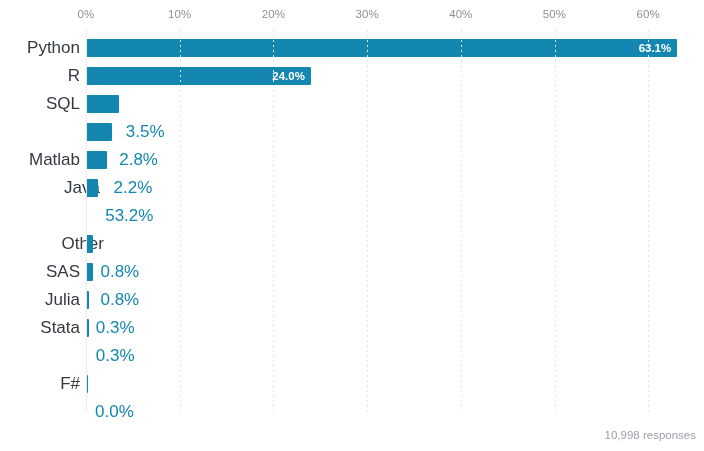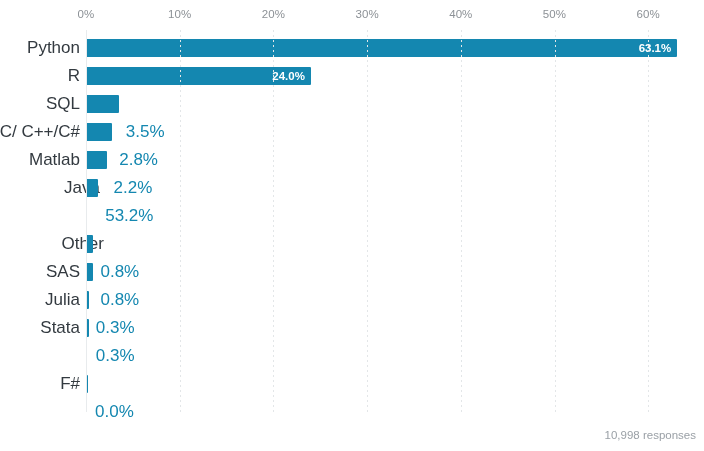--- a/index.html
+++ b/index.html
@@ -150,21 +150,20 @@
         <div class="cat-label">R</div>
         <div class="bar" style="width: 224.88px;"></div>
         <div class="bar-value-in" style="left: 304.88px; transform: translateX(-100%);">24.0%</div>
       </div>
       <div class="bar-row" style="top: 60px;">
         <div class="cat-label">SQL</div>
         <div class="bar" style="width: 32.795px;"></div>
         <div class="bar-value-out" style="left: 125.795px;">3.5%</div>
       </div>
       <div class="bar-row" style="top: 88px;">
-        <div class="cat-label">C/ C++/C#</div>
         <div class="bar" style="width: 26.236px;"></div>
         <div class="bar-value-out" style="left: 119.236px;">2.8%</div>
       </div>
       <div class="bar-row" style="top: 116px;">
         <div class="cat-label">Matlab</div>
         <div class="bar" style="width: 20.614px;"></div>
         <div class="bar-value-out" style="left: 113.614px;">2.2%</div>
       </div>
       <div class="bar-row" style="top: 144px; padding-left: 20px;">
         <div class="cat-label">Java</div>

